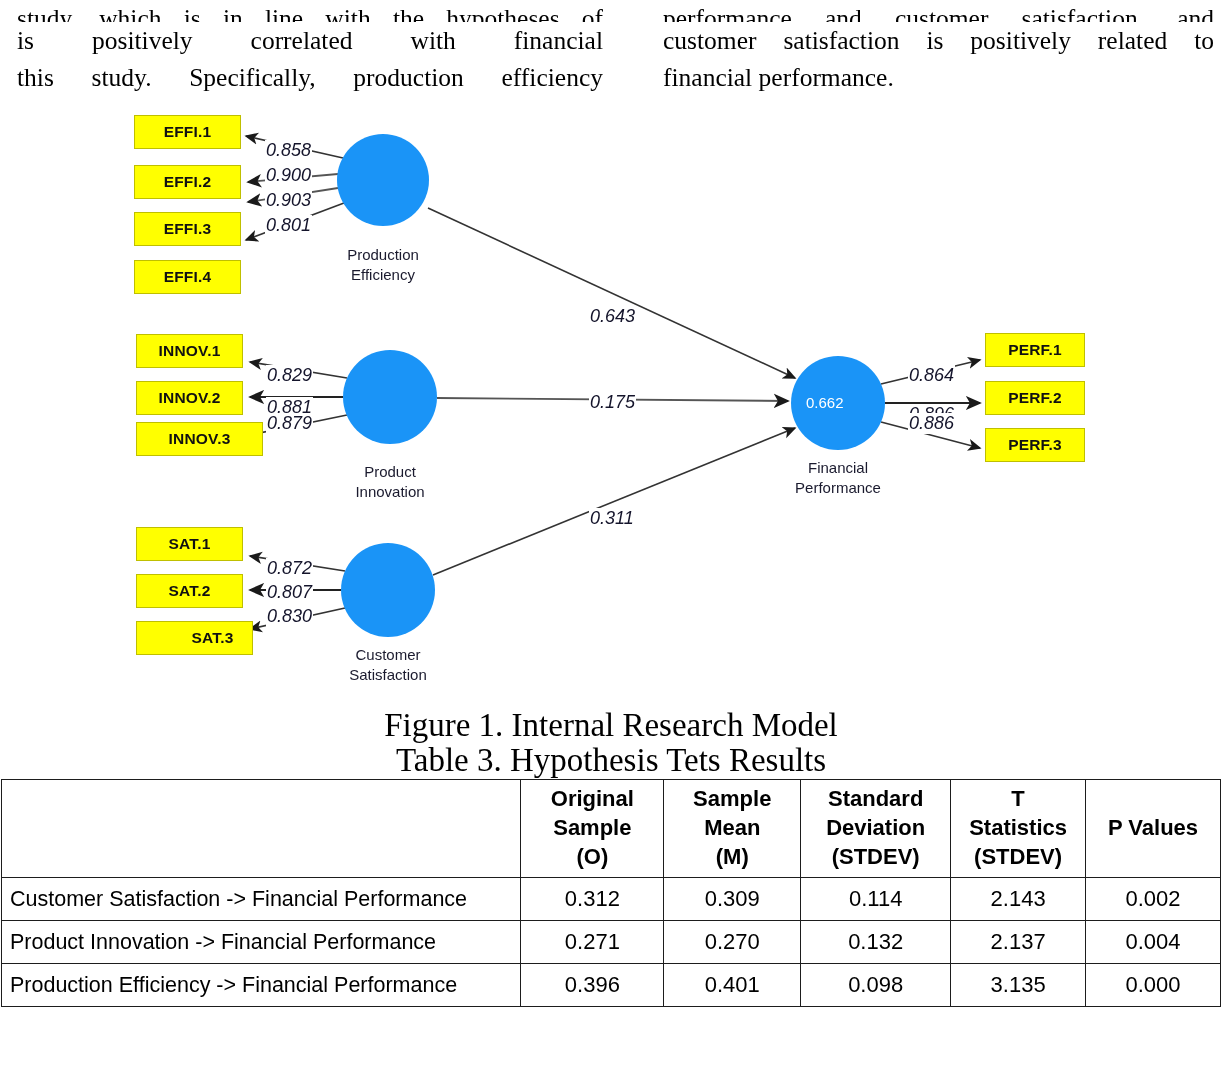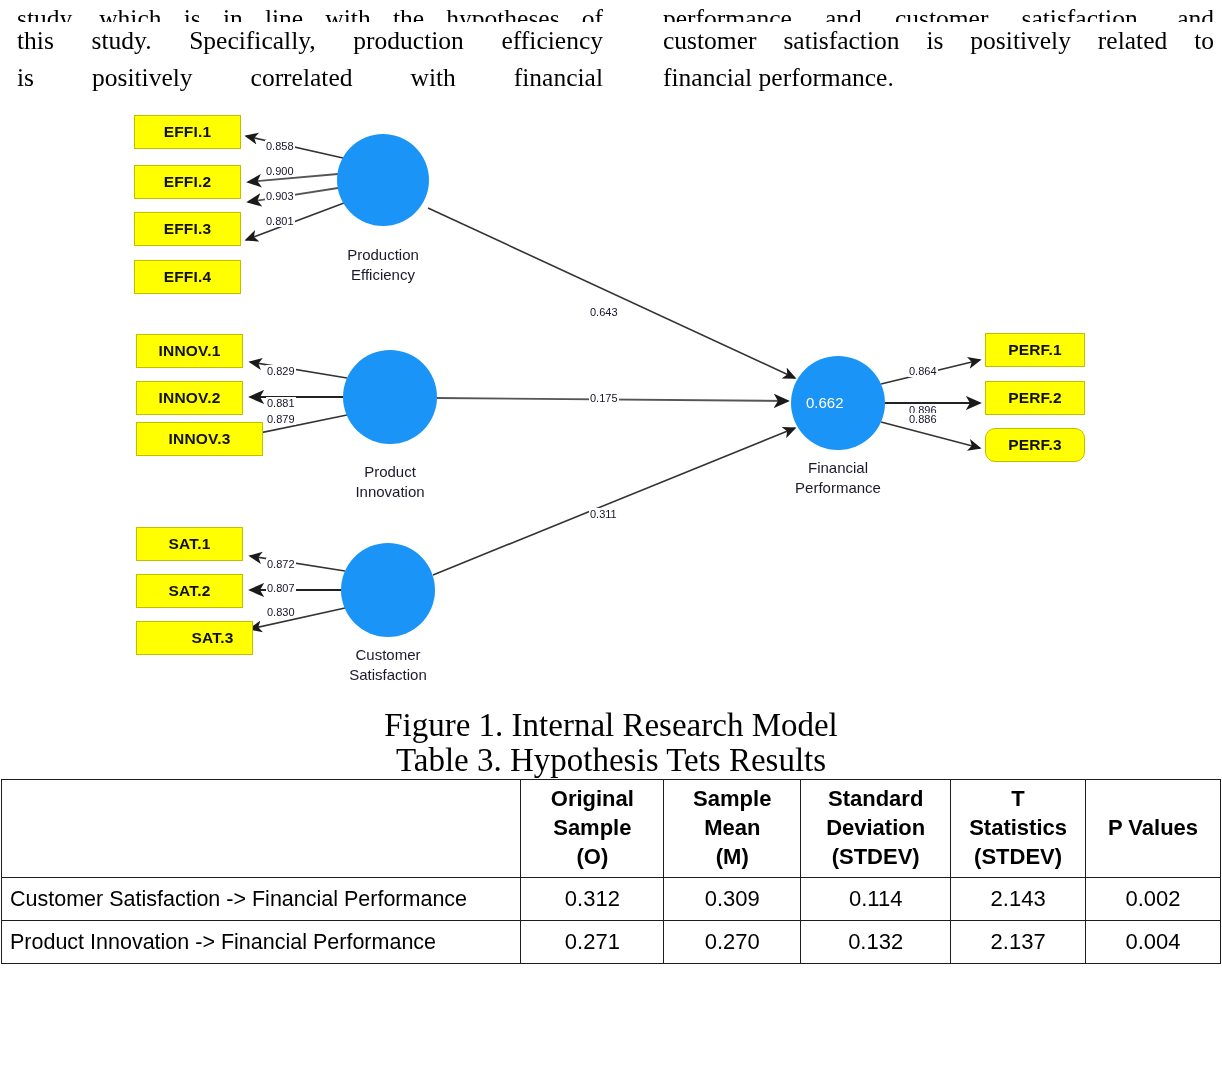--- a/index.html
+++ b/index.html
@@ -64,25 +64,26 @@
     font-size: 15px;
     color: #1a1a2e;
     text-align: center;
     line-height: 20px;
     width: 180px;
   }
 
   .loading {
     position: absolute;
     font-family: "Liberation Sans", sans-serif;
-    font-size: 11px;
+    font-size: 18px;
     color: #14142b;
     background: #ffffff;
     padding: 0 1px;
     white-space: nowrap;
+    font-style: italic;
   }
 
   .r2 {
     position: absolute;
     font-family: "Liberation Sans", sans-serif;
     font-size: 15px;
     color: #ffffff;
     white-space: nowrap;
   }
 
@@ -139,22 +140,22 @@
   .c3 { width: 150px; }
   .c4 { width: 135px; }
   .c5 { width: 135px; }
 </style>
 </head>
 <body>
 
 <div class="text-cols">
   <div class="col left">
     <p class="line-clip just">study, which is in line with the hypotheses of</p>
+    <p class="just">is positively correlated with financial</p>
     <p class="just">this study. Specifically, production efficiency</p>
-    <p class="just">is positively correlated with financial</p>
   </div>
   <div class="col right">
     <p class="line-clip just">performance and customer satisfaction, and</p>
     <p class="just">customer satisfaction is positively related to</p>
     <p class="just-last-left">financial performance.</p>
   </div>
 </div>
 
 <div class="diagram">
 
@@ -240,21 +241,21 @@
   <div class="loading" style="left:266px; top:472px;">0.807</div>
   <div class="loading" style="left:266px; top:496px;">0.830</div>
 
   <div class="lv-label" style="left:298px; top:535px;">
     <div>Customer</div>
     <div>Satisfaction</div>
   </div>
 
   <div class="ibox" style="left:985px; top:223px; width:100px;">PERF.1</div>
   <div class="ibox" style="left:985px; top:271px; width:100px;">PERF.2</div>
-  <div class="ibox" style="left:985px; top:318px; width:100px;border-radius:10px;">PERF.3</div>
+  <div class="ibox" style="left:985px; top:318px; width:100px;">PERF.3</div>
 
   <div class="loading" style="left:908px; top:255px;">0.864</div>
   <div class="loading" style="left:908px; top:294px;">0.896</div>
   <div class="loading" style="left:908px; top:303px;">0.886</div>
 
   <div class="lv-label" style="left:748px; top:348px;">
     <div>Financial</div>
     <div>Performance</div>
   </div>
 
@@ -306,14 +307,22 @@
       <td class="num">0.002</td>
     </tr>
     <tr>
       <td class="path">Product Innovation -&gt; Financial Performance</td>
       <td class="num">0.271</td>
       <td class="num">0.270</td>
       <td class="num">0.132</td>
       <td class="num">2.137</td>
       <td class="num">0.004</td>
     </tr>
+    <tr>
+      <td class="path">Production Efficiency -&gt; Financial Performance</td>
+      <td class="num">0.396</td>
+      <td class="num">0.401</td>
+      <td class="num">0.098</td>
+      <td class="num">3.135</td>
+      <td class="num">0.000</td>
+    </tr>
   </tbody>
 </table>
 
 </body></html>

